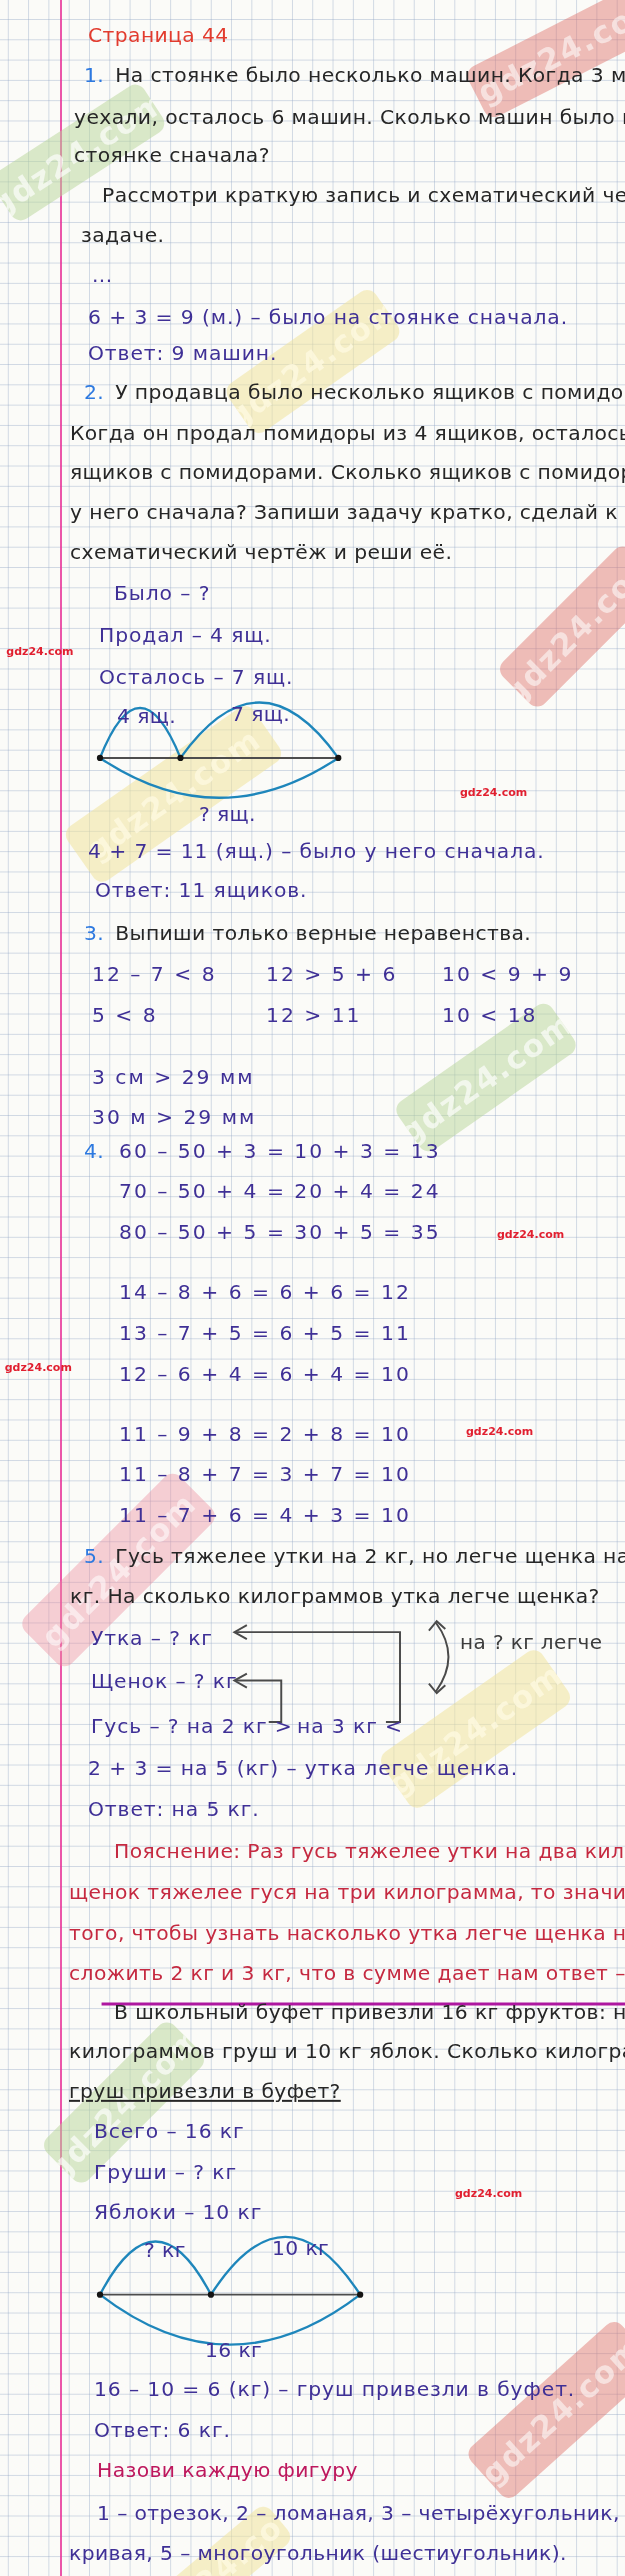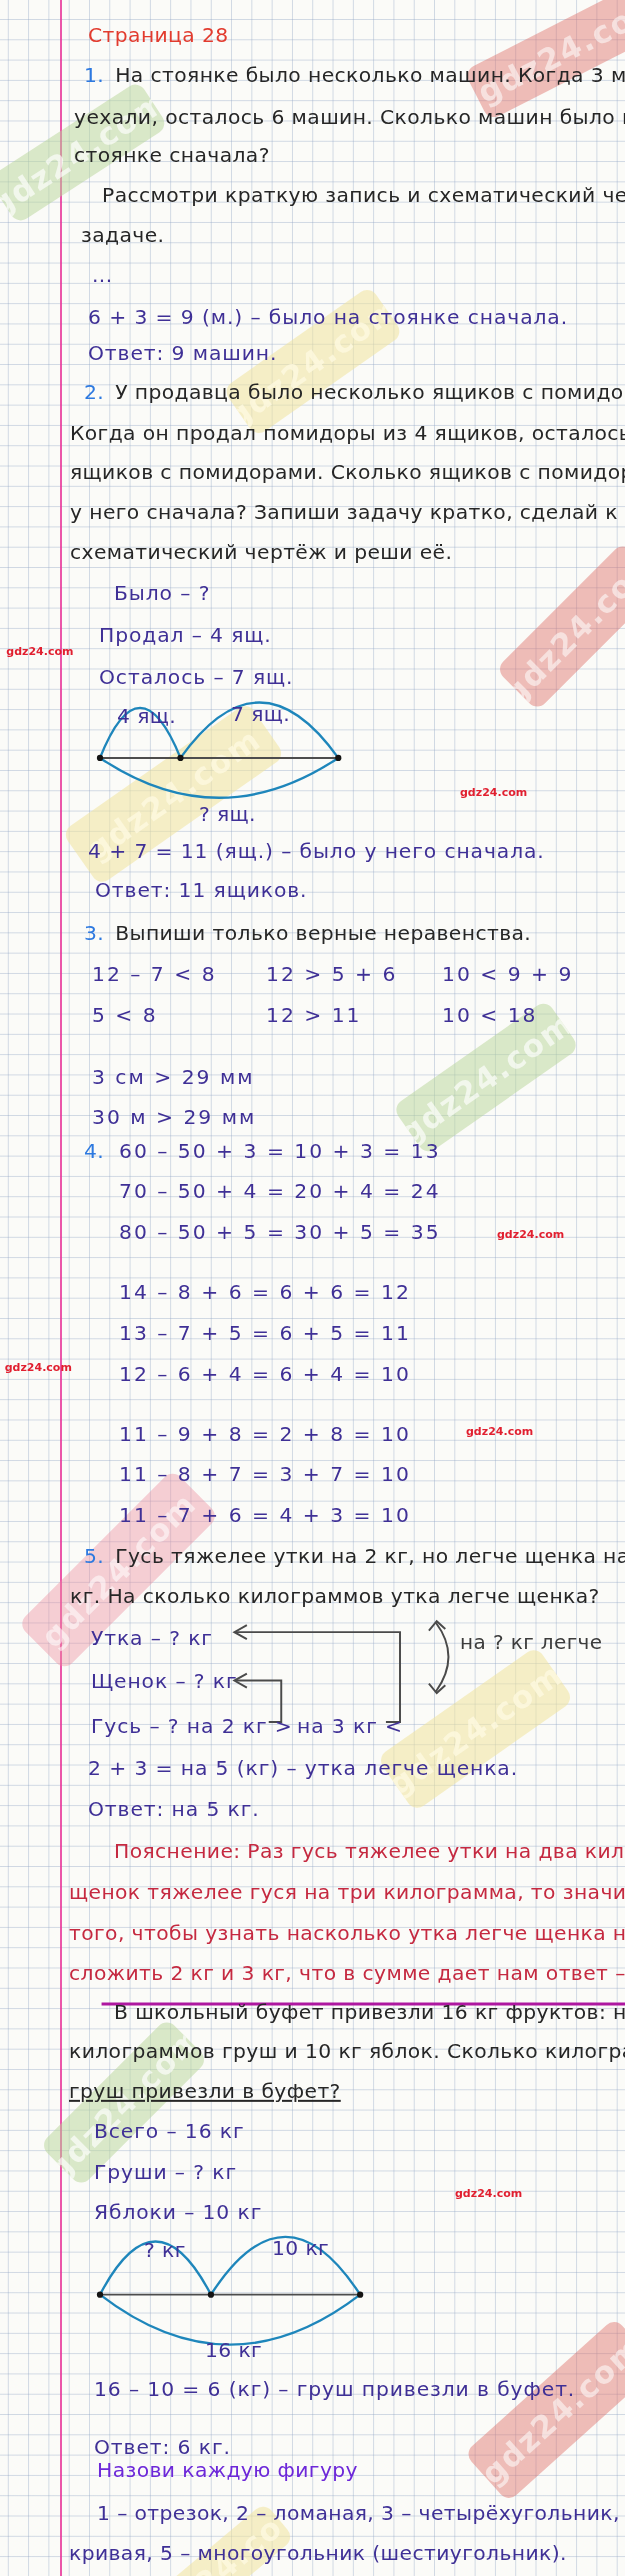--- a/index.html
+++ b/index.html
@@ -13,21 +13,21 @@
     background-size:20.3px 20.3px;
     background-position:7.8px 19px;
   }
   .margin-line{position:absolute;left:60px;top:0;width:1.6px;height:2576px;background:#e8379b;opacity:.85;z-index:2;}
   .ln{position:absolute;white-space:nowrap;font-size:20.3px;line-height:1;letter-spacing:0.4px;transform:translateY(-50%);z-index:5;}
   .black{color:#262626;}
   .purple{color:#3f3096;}
   .blue{color:#2d79e0;}
   .red{color:#e23b2e;}
   .crimson{color:#c52940;}
-  .teal{color:#6d28d9;}
+  .teal{color:#be185d;}
   .gray{color:#3c3c3c;}
   .num{margin-right:11px;}
   .sp2{letter-spacing:2px;}
   .sp1{letter-spacing:0.9px;}
   .small{font-size:20px;}
   .svg-layer{position:absolute;left:0;top:0;z-index:4;pointer-events:none;}
   .stamp{position:absolute;z-index:3;border-radius:11px;display:flex;align-items:center;justify-content:center;overflow:hidden;font-weight:bold;font-size:31px;letter-spacing:1.6px;color:rgba(255,255,255,.55);}
   .stamp-red{background:rgba(222,110,105,.45);}
   .stamp-pink{background:rgba(236,142,160,.42);}
   .stamp-green{background:rgba(183,214,152,.5);color:rgba(255,255,255,.65);}
@@ -105,21 +105,21 @@
     <path d="M128,2936 Q199,2800 270,2936" stroke="#1e86bb" stroke-width="3"></path>
     <path d="M270,2936 Q365,2788 461,2936" stroke="#1e86bb" stroke-width="3"></path>
     <path d="M128,2936 Q294,3064 461,2936" stroke="#1e86bb" stroke-width="3"></path>
     <line x1="128" y1="2936" x2="461" y2="2936" stroke="#4d4d4d" stroke-width="2.5"></line>
     <circle cx="128" cy="2936" r="4" fill="#141414"></circle>
     <circle cx="270" cy="2936" r="4" fill="#141414"></circle>
     <circle cx="461" cy="2936" r="4" fill="#141414"></circle>
   </g>
 </svg>
 
-<div class="ln red" style="left:88px;top:35px;">Страница 28</div>
+<div class="ln red" style="left:88px;top:35px;">Страница 44</div>
 
 <div class="ln" style="left:84px;top:75px;"><span class="blue num">1.</span><span class="black">На стоянке было несколько машин. Когда 3 машины</span></div>
 <div class="ln black" style="left:74px;top:117px;">уехали, осталось 6 машин. Сколько машин было на</div>
 <div class="ln black" style="left:74px;top:155px;">стоянке сначала?</div>
 <div class="ln black" style="left:102px;top:195px;">Рассмотри краткую запись и схематический чертеж к</div>
 <div class="ln black" style="left:81px;top:235px;">задаче.</div>
 <div class="ln purple" style="left:92px;top:275px;">...</div>
 <div class="ln purple sp1" style="left:88px;top:317px;">6 + 3 = 9 (м.) – было на стоянке сначала.</div>
 <div class="ln purple sp1" style="left:88px;top:353px;">Ответ: 9 машин.</div>
 
@@ -175,18 +175,18 @@
 <div class="ln black" style="left:114px;top:2012px;">В школьный буфет привезли 16 кг фруктов: несколько</div>
 <div class="ln black" style="left:69px;top:2051px;">килограммов груш и 10 кг яблок. Сколько килограммов</div>
 <div class="ln black" style="left:69px;top:2091px;text-decoration:underline;">груш привезли в буфет?</div>
 <div class="ln purple sp1" style="left:94px;top:2131px;">Всего – 16 кг</div>
 <div class="ln purple sp1" style="left:94px;top:2172px;">Груши – ? кг</div>
 <div class="ln purple sp1" style="left:94px;top:2212px;">Яблоки – 10 кг</div>
 <div class="ln purple" style="left:144px;top:2250px;">? кг</div>
 <div class="ln purple" style="left:272px;top:2248px;">10 кг</div>
 <div class="ln purple" style="left:205px;top:2350px;">16 кг</div>
 <div class="ln purple sp1" style="left:94px;top:2389px;">16 – 10 = 6 (кг) – груш привезли в буфет.</div>
-<div class="ln purple sp1" style="left:94px;top:2430px;margin-top:17px;">Ответ: 6 кг.</div>
+<div class="ln purple sp1" style="left:94px;top:2430px;">Ответ: 6 кг.</div>
 
 <div class="ln teal" style="left:97px;top:2470px;">Назови каждую фигуру</div>
 <div class="ln purple" style="left:97px;top:2513px;">1 – отрезок, 2 – ломаная, 3 – четырёхугольник, 4 –</div>
 <div class="ln purple" style="left:69px;top:2553px;">кривая, 5 – многоугольник (шестиугольник).</div>
 
 
 </body></html>

